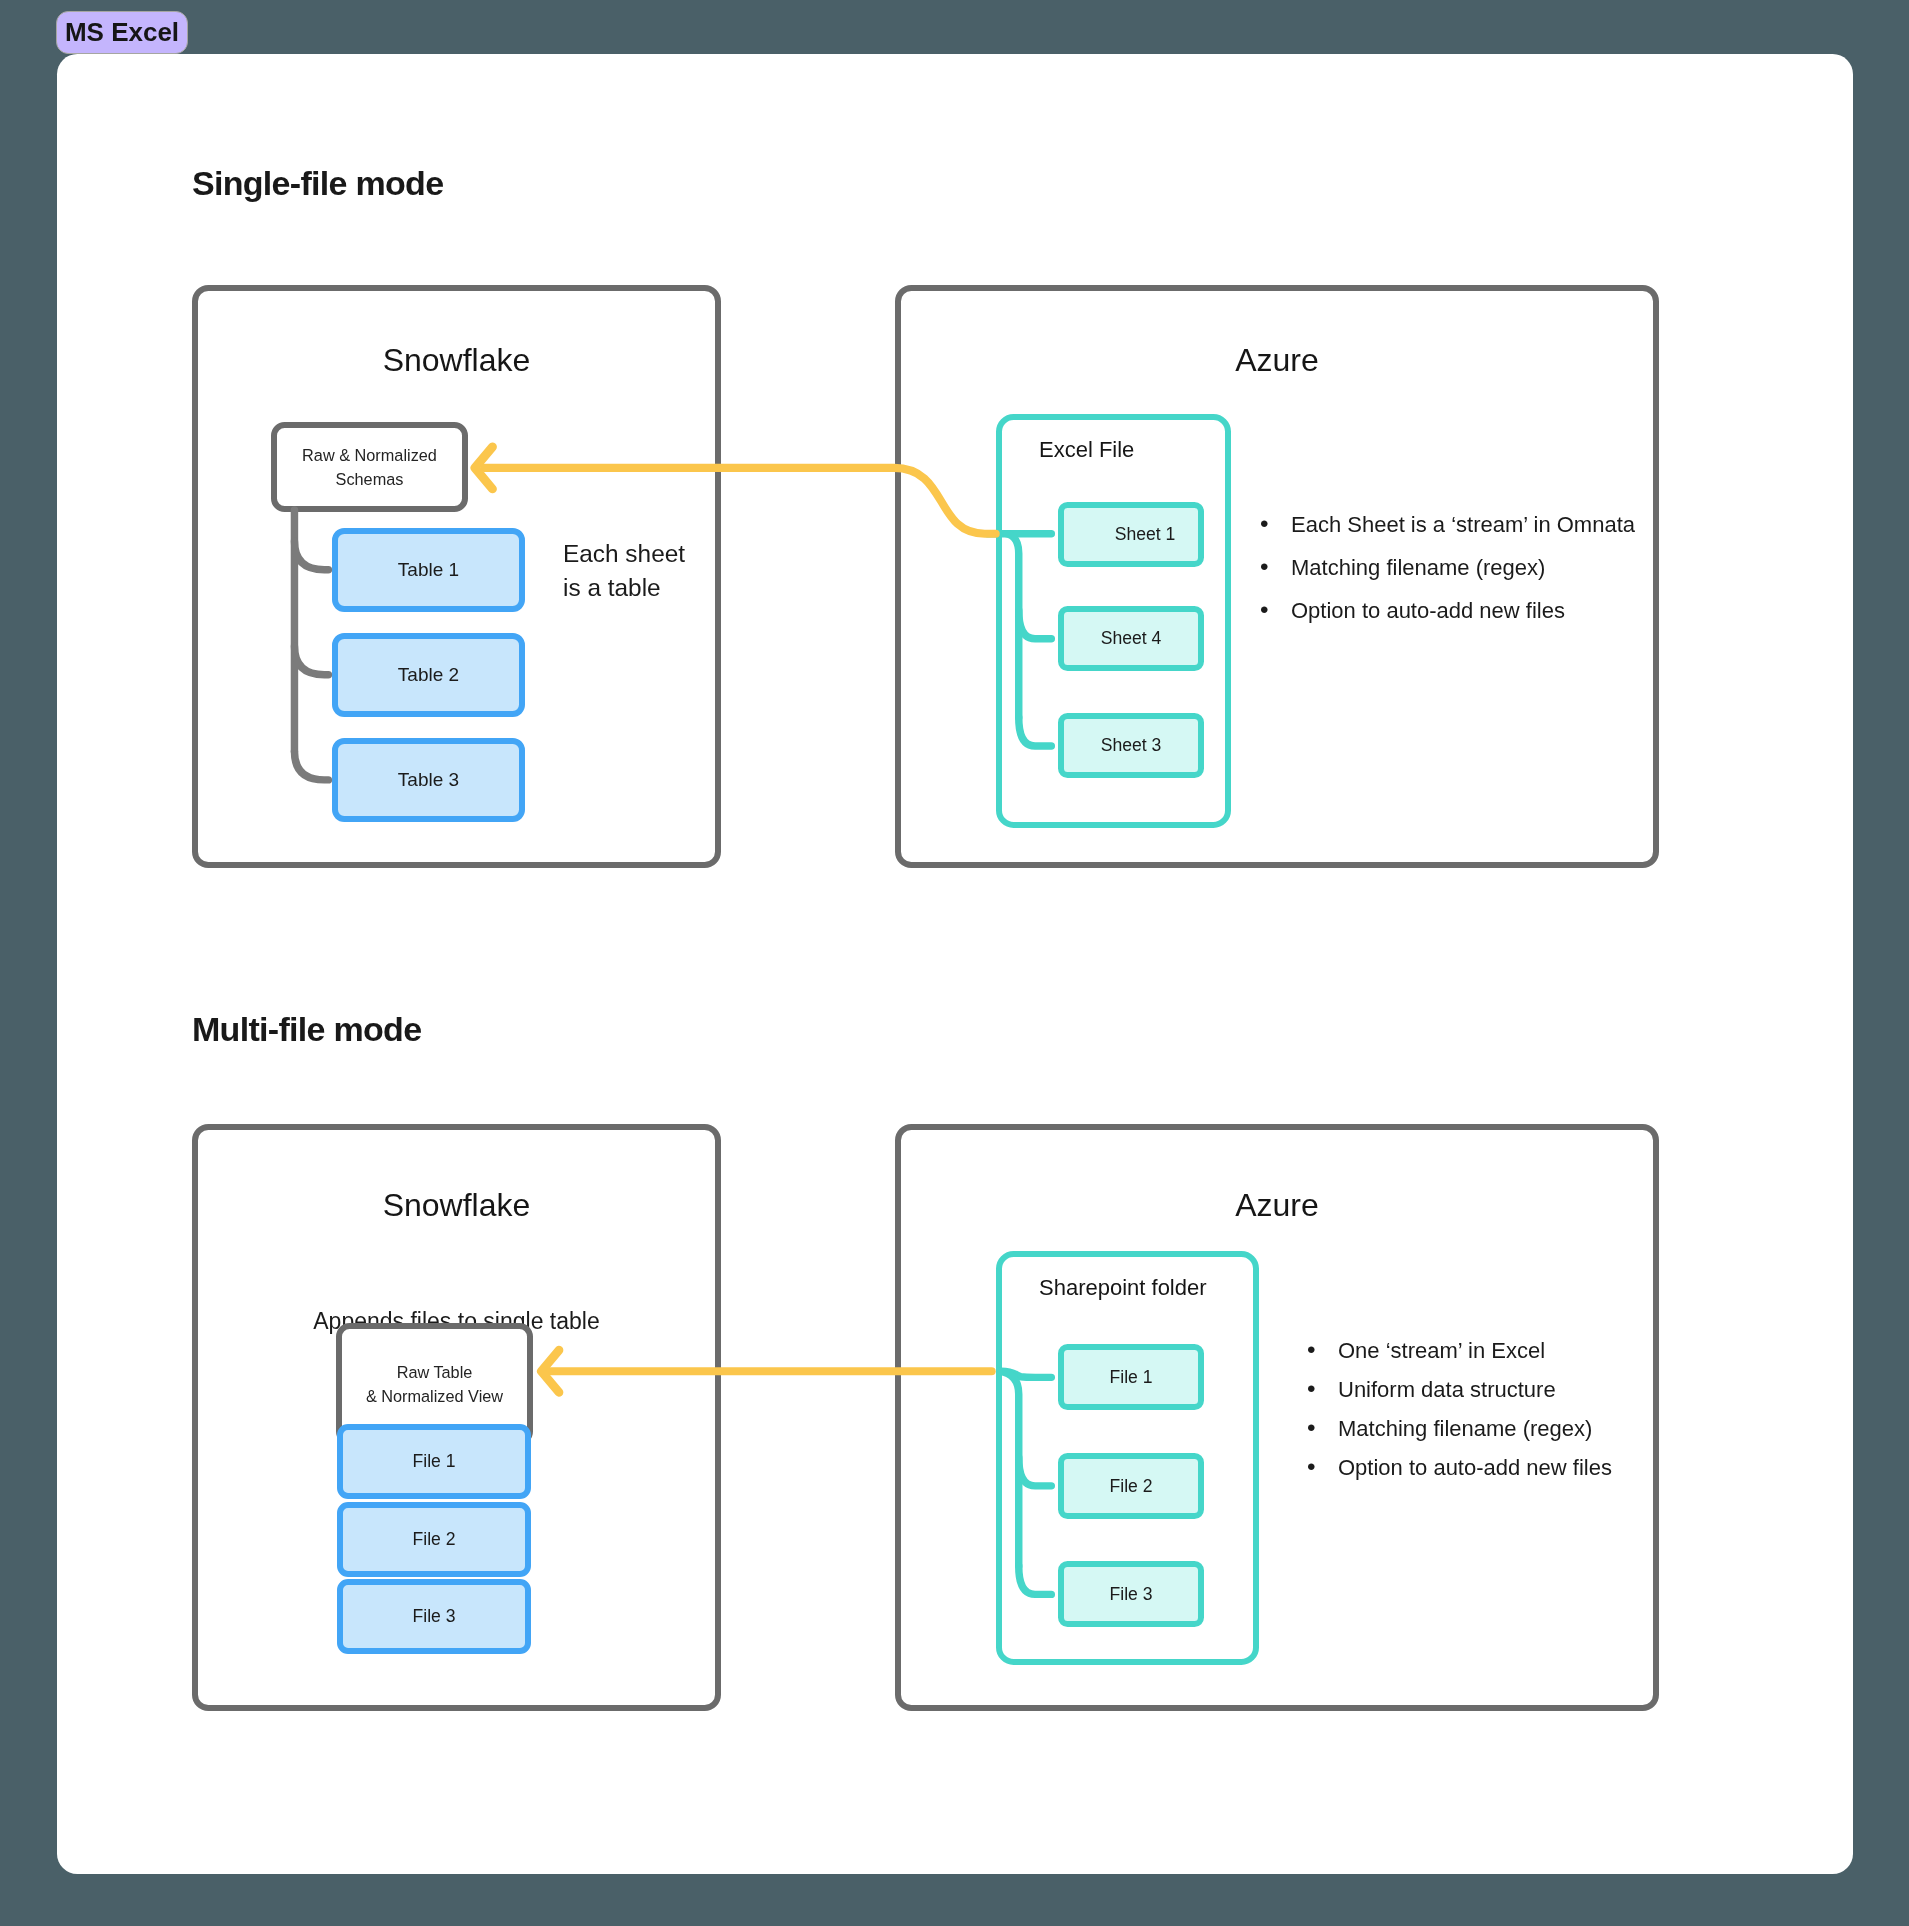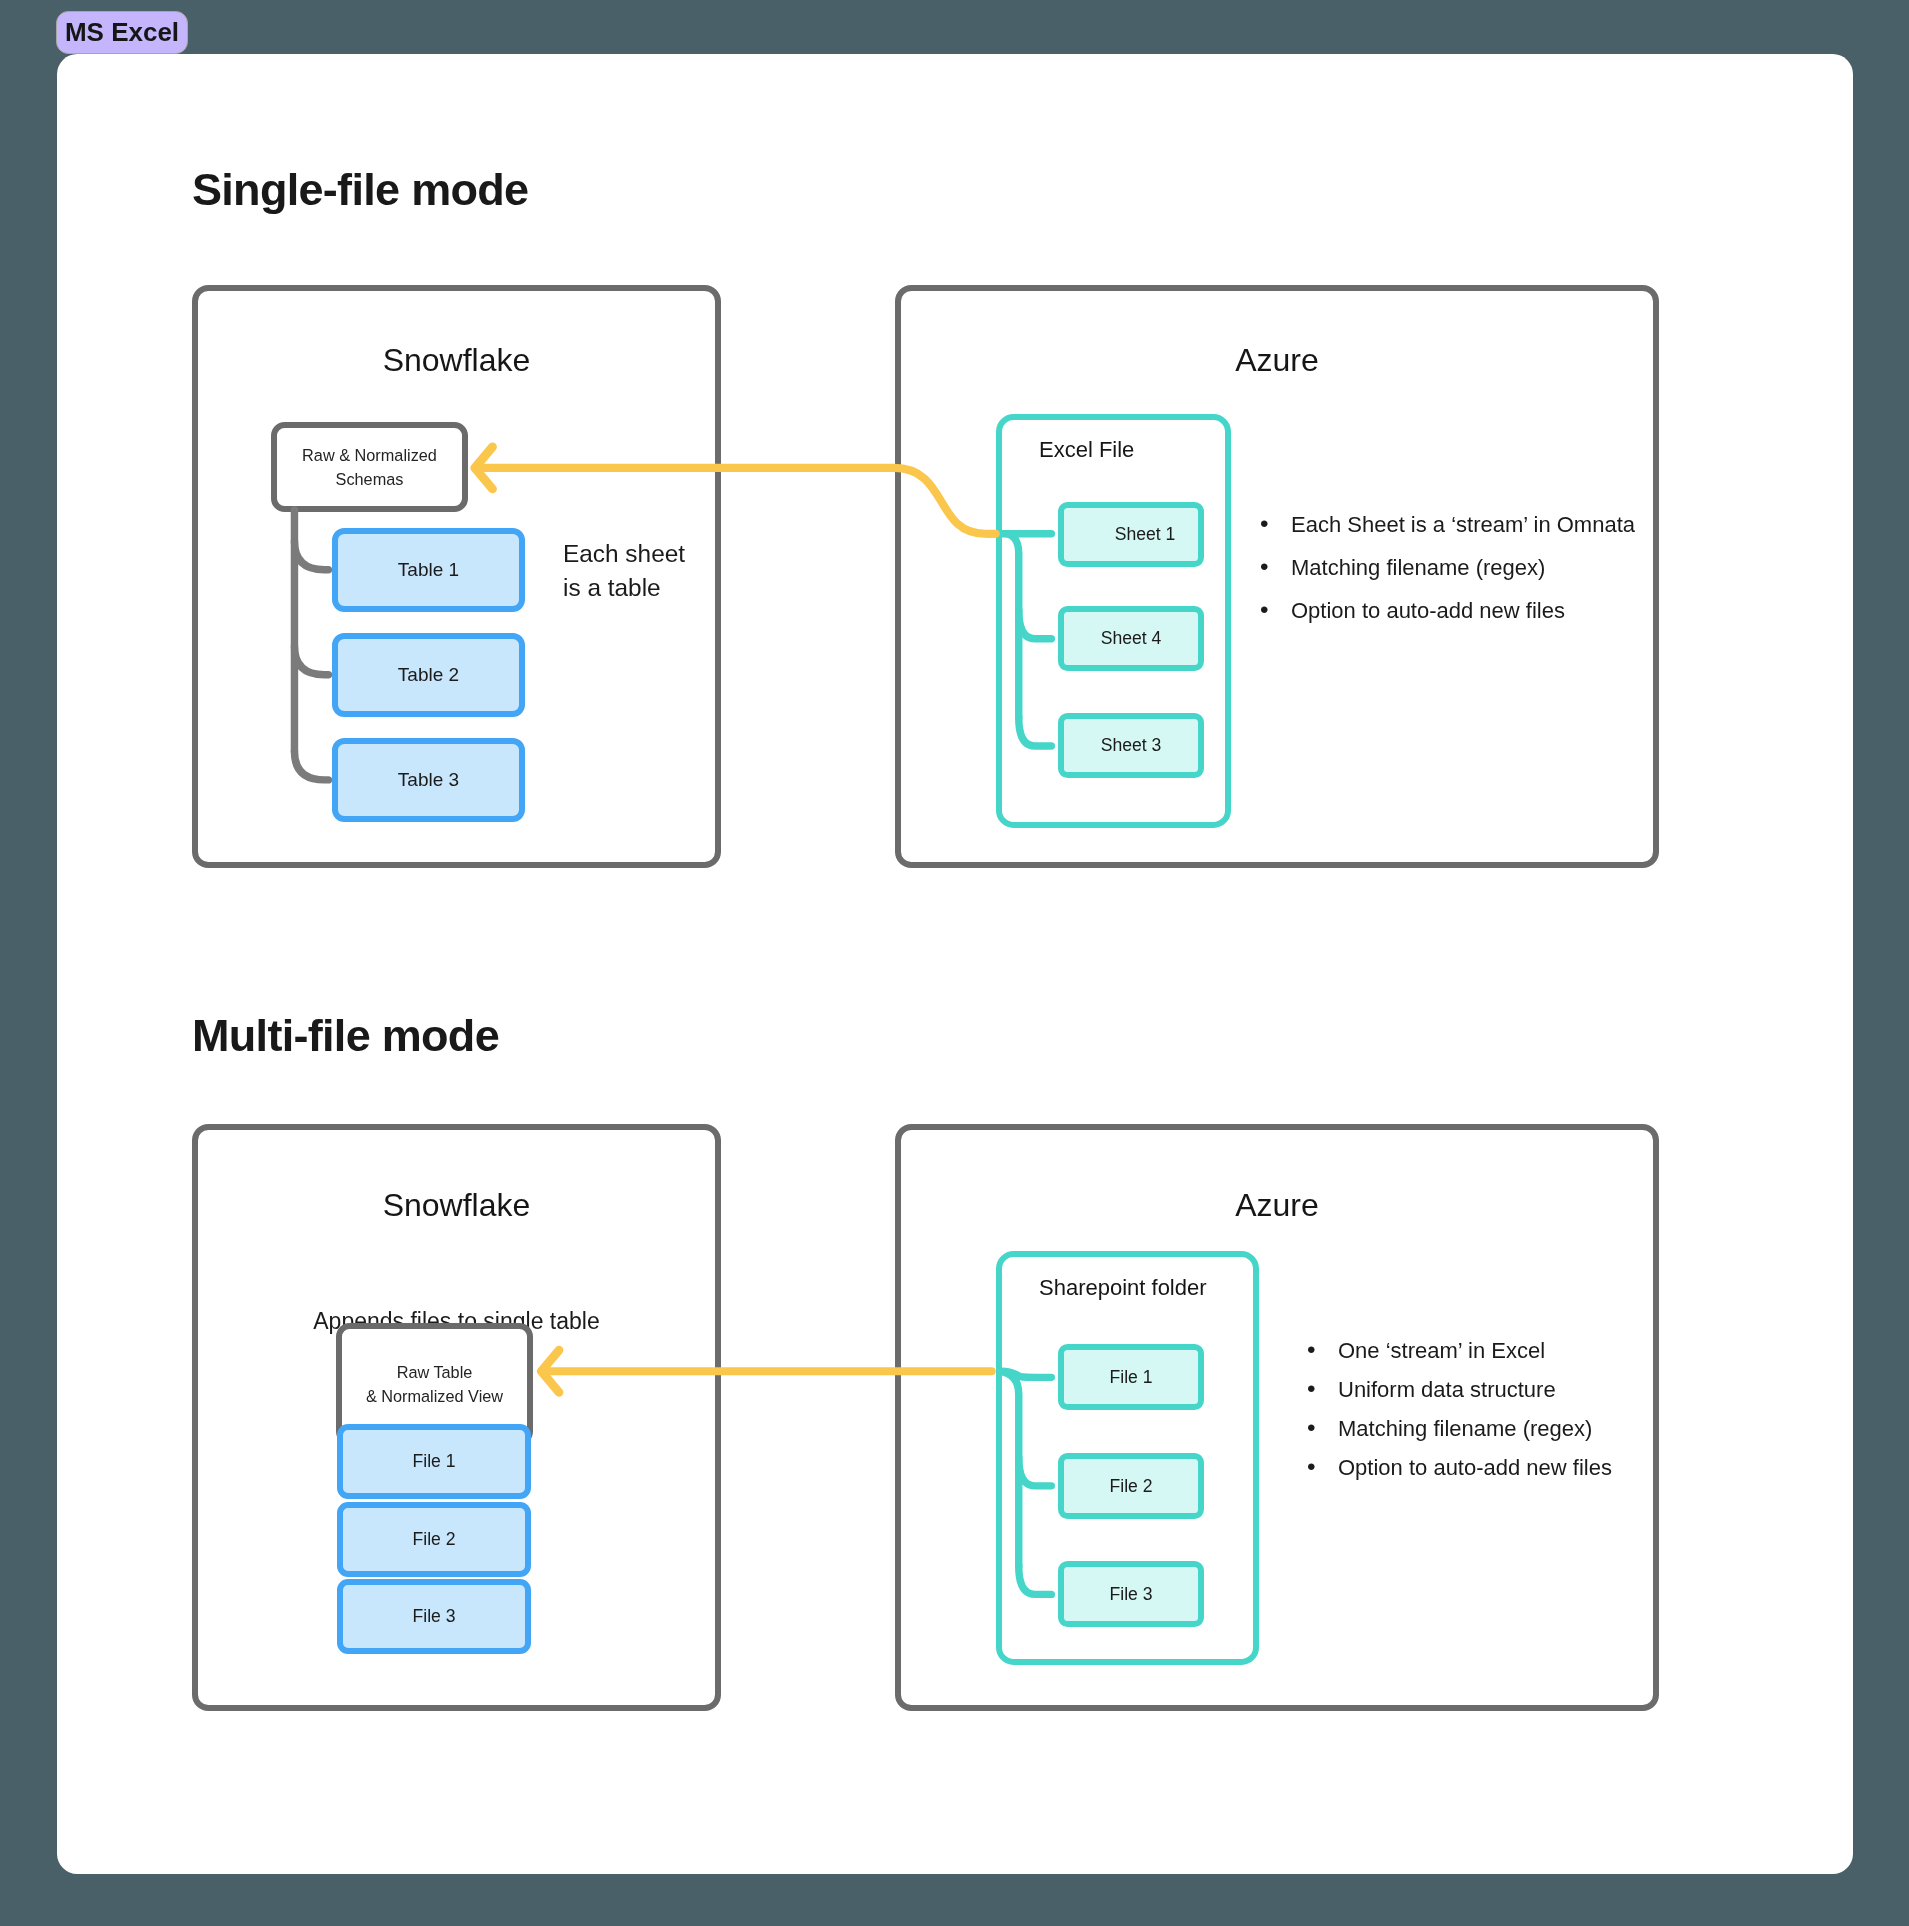--- a/index.html
+++ b/index.html
@@ -15,21 +15,21 @@
     left:56px;top:11px;width:132px;height:43px;
     background:#c4b5fd;border:1.4px solid #A6A6A2;border-radius:12.2px;
     display:flex;align-items:center;justify-content:center;
     font-size:26px;font-weight:600;color:#161616;
   }
   .card{
     left:57px;top:54px;width:1796px;height:1820px;
     background:#FFFFFF;border-radius:20.3px;
   }
   .heading{
-    font-size:45px;font-weight:700;color:#191919;letter-spacing:-0.7px;
+    font-size:34px;font-weight:700;color:#191919;letter-spacing:-0.7px;
     white-space:nowrap;
   }
   .panel{
     border:6.8px solid #6B6B6B;border-radius:16.3px;background:#FFFFFF;
   }
   .panel-title{
     text-align:center;font-size:32px;color:#161616;white-space:nowrap;
   }
   .hub{
     border:6.8px solid #6B6B6B;border-radius:13.6px;background:#FFFFFF;

